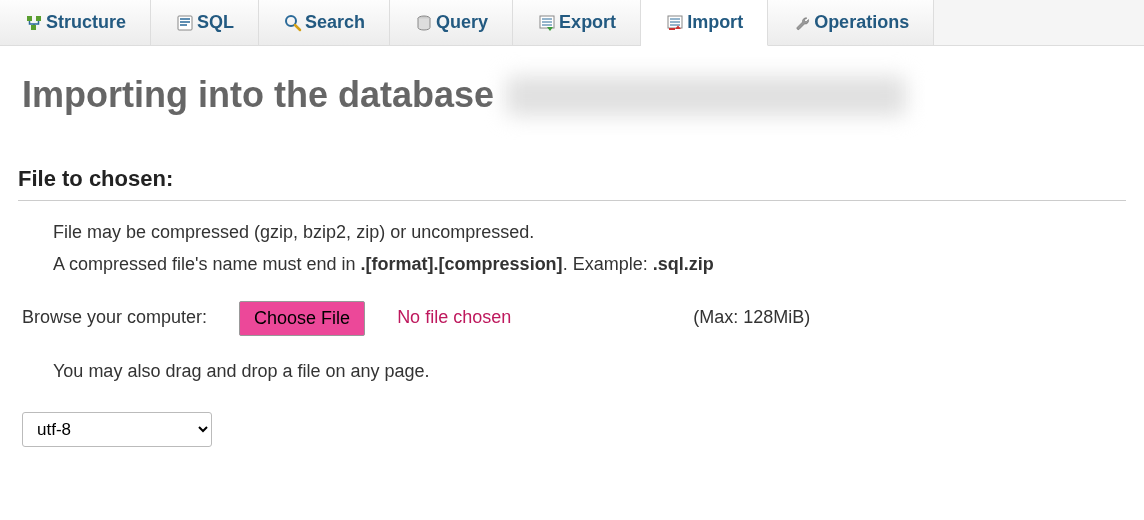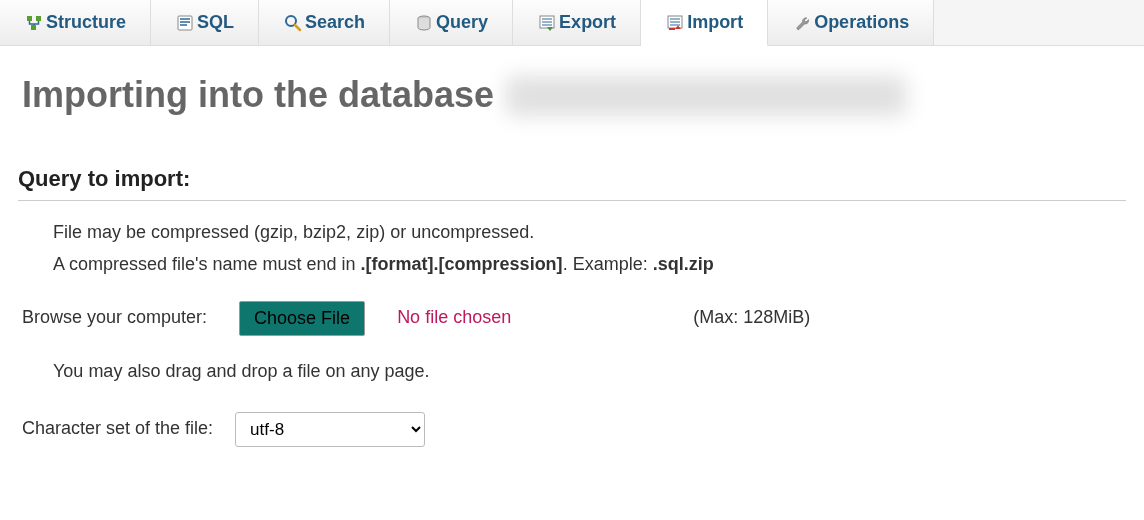--- a/index.html
+++ b/index.html
@@ -88,21 +88,21 @@
       align-items: center;
       gap: 32px;
       margin-top: 22px;
     }
     .row .label-text {
       min-width: 0;
     }
     .file-btn {
       font-size: 18px;
       padding: 6px 14px;
-      background: #0f766e;
+      background: #ec4899;
       border: 1px solid #999;
       border-radius: 2px;
       cursor: pointer;
       font-family: inherit;
     }
     .file-status {
       color: #be185d;
     }
     .max-size {
       margin-left: 150px;
@@ -200,36 +200,35 @@
     <span>Operations</span>
   </div>
 </div>
 
 <h2 class="page-heading">
   <span>Importing into the database </span>
   <span class="blurred-db"></span>
 </h2>
 
 <div class="fieldset">
-  <div class="fieldset-legend">Query to import:</div>
+  <div class="fieldset-legend">File to chosen:</div>
   <div class="fieldset-body">
     <p>File may be compressed (gzip, bzip2, zip) or uncompressed.</p>
     <p>
       <span>A compressed file's name must end in </span><strong>.[format].[compression]</strong><span>. Example: </span><strong>.sql.zip</strong>
     </p>
 
     <div class="row">
       <span class="label-text">Browse your computer:</span>
       <button class="file-btn">Choose File</button>
       <span class="file-status">No file chosen</span>
       <span class="max-size">(Max: 128MiB)</span>
     </div>
 
     <p class="drag-note">You may also drag and drop a file on any page.</p>
 
     <div class="charset-row">
-      <span>Character set of the file:</span>
       <select>
         <option>utf-8</option>
       </select>
     </div>
   </div>
 </div>
 
 </body></html>

